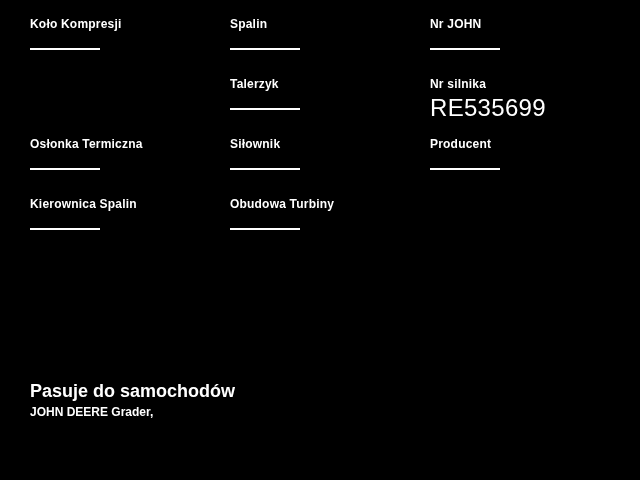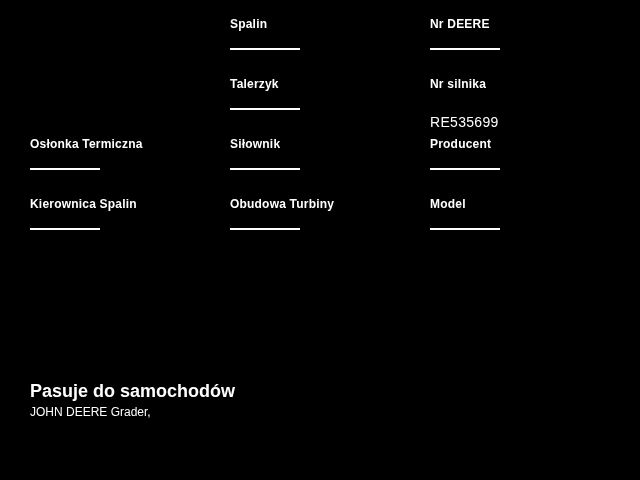--- a/index.html
+++ b/index.html
@@ -27,60 +27,64 @@
     letter-spacing: 0.2px;
     white-space: nowrap;
   }
   .field-underline {
     width: 70px;
     height: 2px;
     background: #ffffff;
     margin-top: 16px;
   }
   .field-value {
-    font-size: 14px;
+    font-size: 24px;
     font-weight: 400;
     line-height: 24px;
-    margin-top: 18px;
+    margin-top: 4px;
     letter-spacing: 0.3px;
     white-space: nowrap;
   }
   .compat {
     position: absolute;
     left: 30px;
     top: 381px;
   }
   .compat-heading {
     font-size: 18px;
     font-weight: bold;
     line-height: 21px;
     white-space: nowrap;
   }
   .compat-vehicles {
     font-size: 12px;
-    font-weight: normal;
+    font-weight: bold;
     line-height: 14px;
     margin-top: 3px;
     white-space: nowrap;
   }
   
   .c0 { left: 30px; }  .c1 { left: 230px; } .c2 { left: 430px; }
   .r0 { top: 17px; }   .r1 { top: 77px; }   .r2 { top: 137px; }  .r3 { top: 197px; }
 </style>
 </head>
 <body>
 
 <div class="stage">
 
+  <div class="cell c0 r0">
+    <div class="field-label">Koło Kompresji</div>
+    <div class="field-underline"></div>
+  </div>
   <div class="cell c1 r0">
     <div class="field-label">Spalin</div>
     <div class="field-underline"></div>
   </div>
   <div class="cell c2 r0">
-    <div class="field-label">Nr DEERE</div>
+    <div class="field-label">Nr JOHN</div>
     <div class="field-underline"></div>
   </div>
 
   <div class="cell c1 r1">
     <div class="field-label">Talerzyk</div>
     <div class="field-underline"></div>
   </div>
   <div class="cell c2 r1">
     <div class="field-label">Nr silnika</div>
     <div class="field-value">RE535699</div>
@@ -100,23 +104,19 @@
   </div>
 
   <div class="cell c2 r2">
     <div class="field-label">Producent</div>
     <div class="field-underline"></div>
   </div>
   <div class="cell c1 r3">
     <div class="field-label">Obudowa Turbiny</div>
     <div class="field-underline"></div>
   </div>
-  <div class="cell c2 r3">
-    <div class="field-label">Model</div>
-    <div class="field-underline"></div>
-  </div>
 
   <div class="compat">
     <div class="compat-heading">Pasuje do samochodów</div>
     <div class="compat-vehicles">JOHN DEERE Grader,</div>
   </div>
 
 </div>
 
 </body></html>

